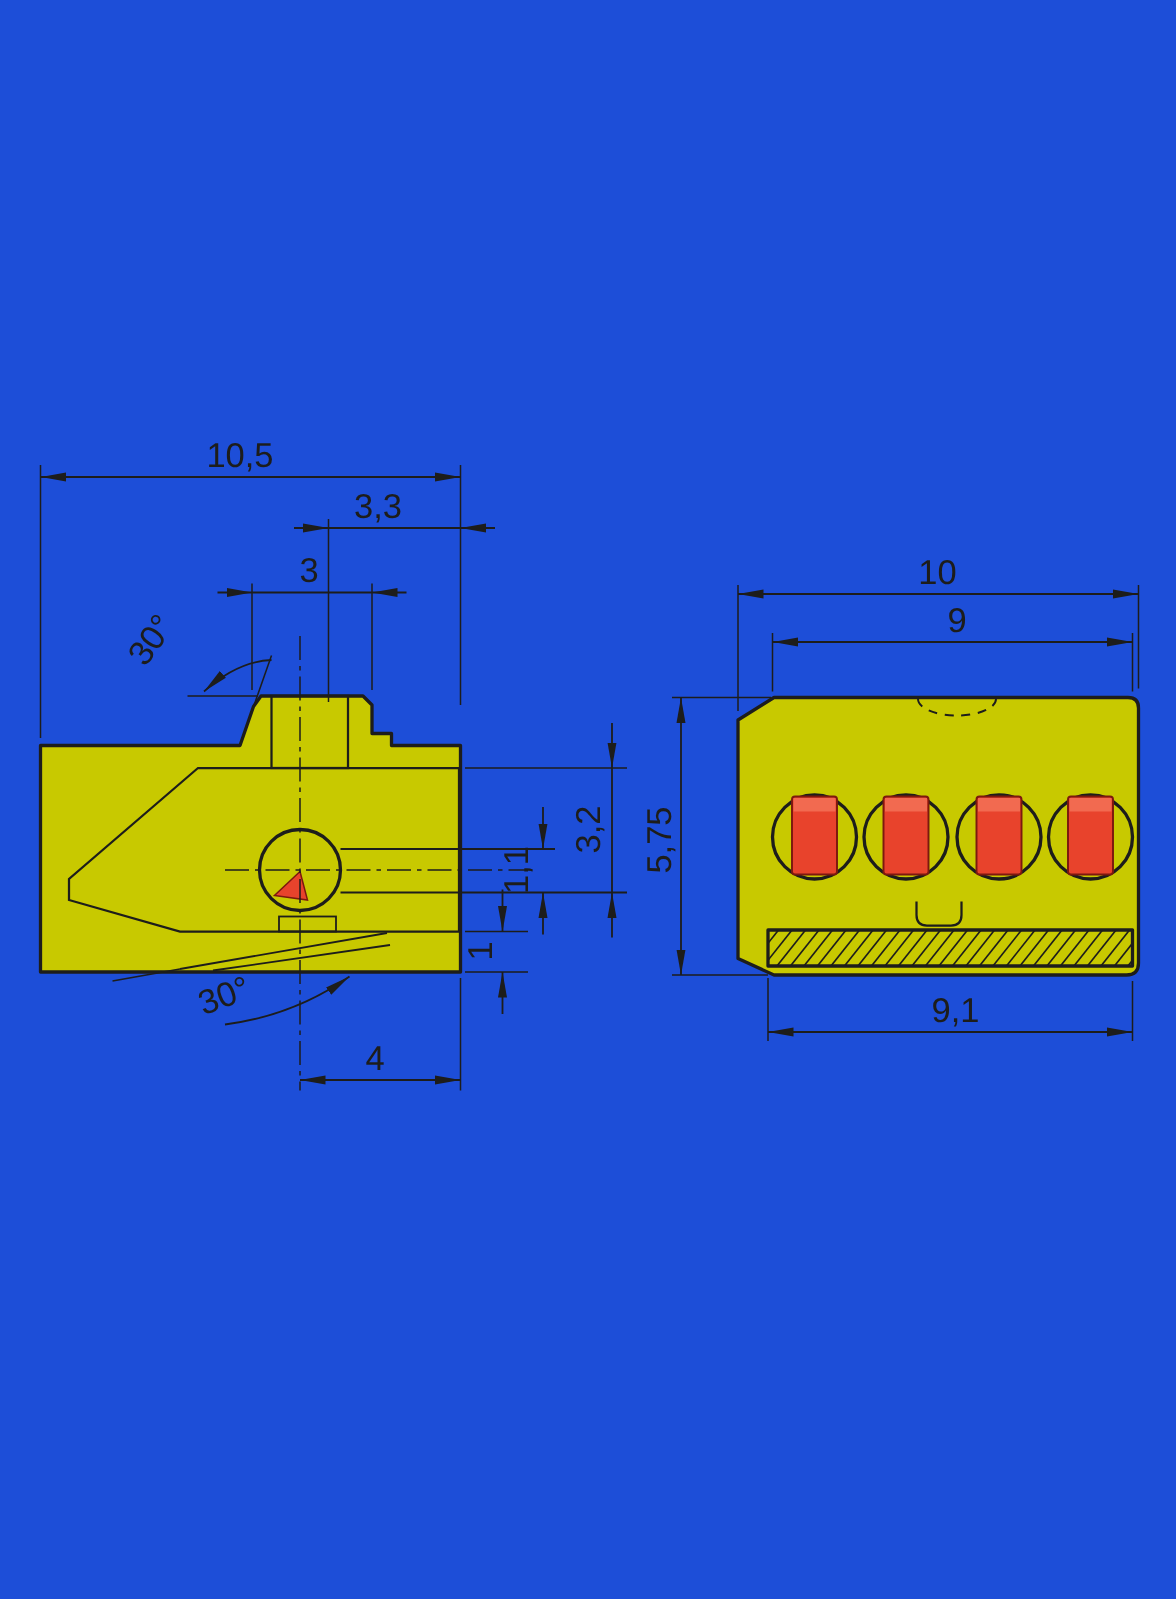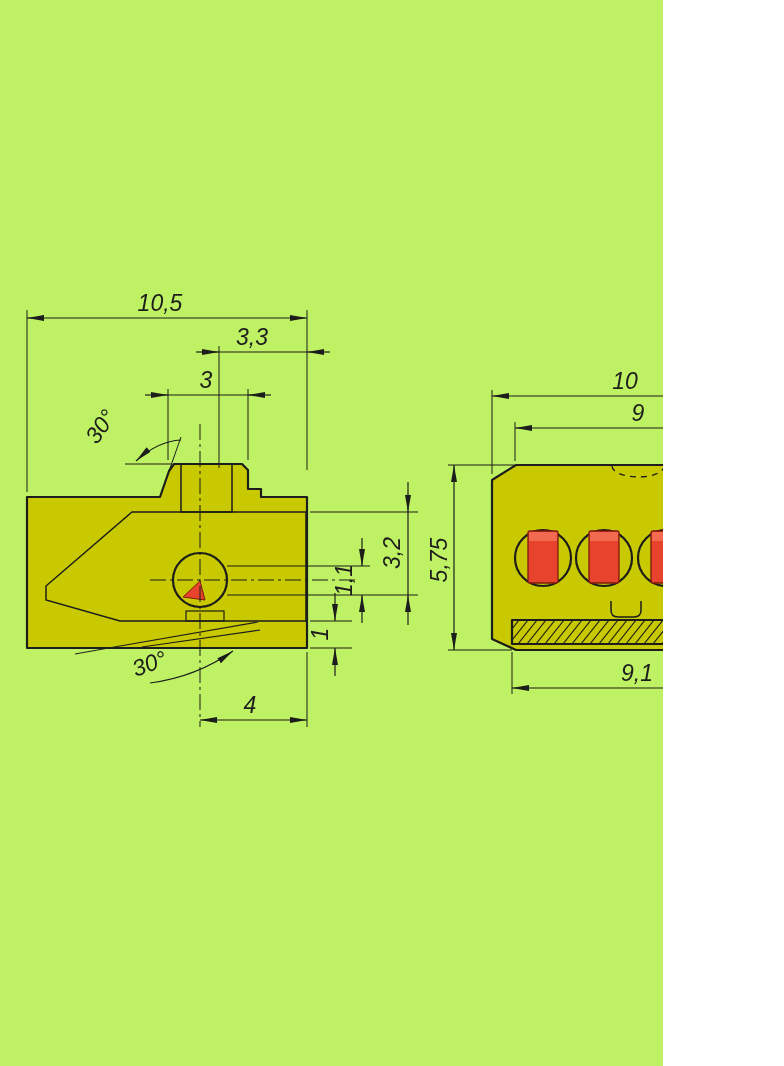--- a/index.html
+++ b/index.html
@@ -1,16 +1,16 @@
 <!DOCTYPE html>
 <html><head>
 <meta charset="utf-8">
 <style>
   html,body{margin:0;padding:0;background:#ffffff;}
-  .stage{position:relative;width:663px;height:1066px;background:#bef264;overflow:hidden;font-style:italic;}
+  .stage{position:relative;width:784px;height:1066px;background:#1d4ed8;overflow:hidden;}
   svg{display:block;}
   .ol{stroke:#1d1d1b;stroke-width:2.2;stroke-linejoin:round;}
   .med{stroke:#1d1d1b;stroke-width:1.5;fill:none;}
   .thin{stroke:#1d1d1b;stroke-width:1.2;fill:none;}
   .ext{stroke:#1d1d1b;stroke-width:1;fill:none;}
   .cl{stroke:#1d1d1b;stroke-width:1;stroke-dasharray:16 4 3 4;fill:none;}
   .dash{stroke:#1d1d1b;stroke-width:1.3;stroke-dasharray:6 5;fill:none;}
   text.dim{font-family:"Liberation Sans",sans-serif;font-size:23px;fill:#1d1d1b;text-anchor:middle;}
 </style>
 </head>

